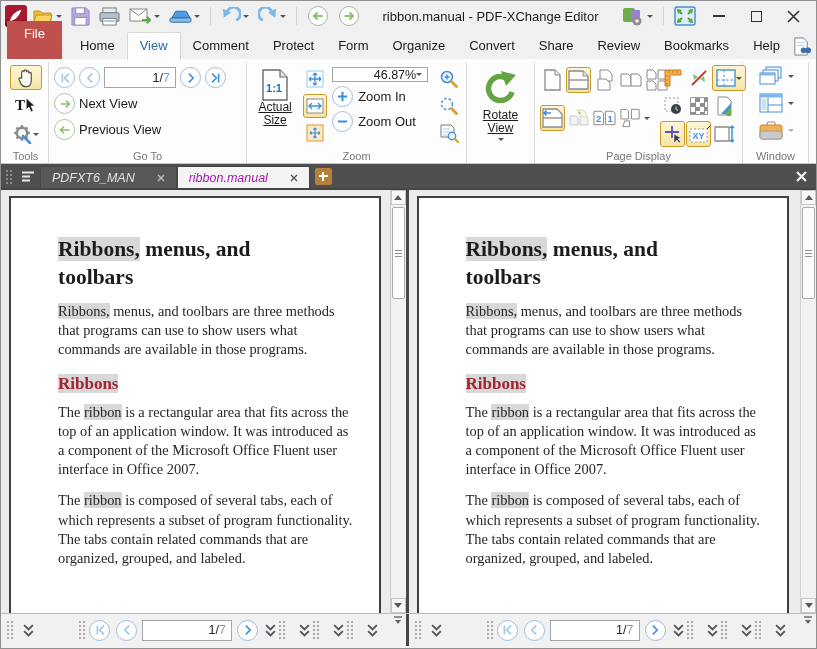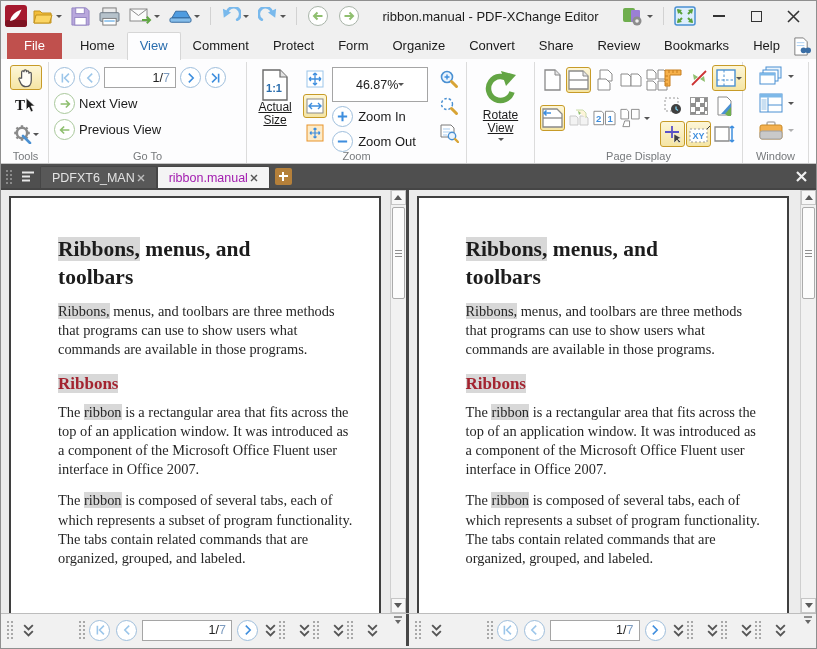--- a/index.html
+++ b/index.html
@@ -22,21 +22,21 @@
   .titlebar { height:30px; display:flex; align-items:center; padding:0 6px 0 4px; gap:3px; }
   .qbtn { display:flex; align-items:center; gap:2px; padding:2px 3px; border-radius:2px; flex:none; }
   .wtitle { flex:1; text-align:center; font-size:13px; color:#1b1b1b; white-space:nowrap; overflow:hidden; }
   .wbtn { width:34px; height:24px; display:flex; align-items:center; justify-content:center; flex:none; }
   .min-glyph { width:12px; height:2px; background:#333; }
   .max-glyph { width:11px; height:11px; border:1.5px solid #333; }
 
   
   .tabrow { height:28px; display:flex; align-items:flex-end; padding:0 6px; }
   .rtab { padding:5px 12px 6px; font-size:13px; color:#1b1b1b; white-space:nowrap; }
-  .rtab.file { background:#c0504d; color:#fff; padding:5px 17px 6px; margin-right:6px; }
+  .rtab.file { background:#c0504d; color:#fff; padding:5px 17px 18px; margin-right:6px; }
   .rtab.active { background:#fdfdfe; color:#2a6dad; border:1px solid #d6d6d6; border-bottom:none; border-radius:2px 2px 0 0; padding:5px 12px 7px; margin-bottom:-1px; }
   .tabrow-right { margin-left:auto; display:flex; align-items:center; gap:6px; padding-bottom:3px; }
 
   
   .ribbon { height:105px; background:#fdfdfe; border-bottom:1px solid #c6c6c6; display:flex; padding:3px 0 0 2px; }
   .group { position:relative; border-right:1px solid #dcdcdc; padding:3px 5px 16px 5px; flex:none; }
   .glabel { position:absolute; bottom:1px; left:0; right:0; text-align:center; font-size:11px; color:#76797c; white-space:nowrap; }
   .rbtn { border:1px solid transparent; border-radius:3px; display:flex; align-items:center; justify-content:center; }
   .gold { border:1px solid #c79b28; background:linear-gradient(#fdf6d7,#f5e5a4); }
   .cbtn { width:21px; height:21px; border-radius:50%; border:1px solid #9ebedc; background:#fff; display:flex; align-items:center; justify-content:center; flex:none; }
@@ -49,21 +49,21 @@
   .g-tools .rbtn { width:32px; height:26px; }
 
   .g-goto { width:198px; display:flex; flex-direction:column; gap:5px; padding-top:5px; }
   .g-goto .row { display:flex; align-items:center; gap:4px; }
 
   .g-zoom { width:220px; display:flex; gap:5px; }
   .bigbtn { display:flex; flex-direction:column; align-items:center; justify-content:flex-start; padding-top:3px; text-align:center; font-size:12px; line-height:13px; color:#1b1b1b;text-decoration:underline; }
   .smcol { display:flex; flex-direction:column; gap:3px; padding-top:2px; }
   .smcol .rbtn { width:24px; height:24px; }
   .zoommid { width:104px; display:flex; flex-direction:column; gap:4px; padding-top:2px; }
-  .combo { width:96px; height:35px; background:#fff; border:1px solid #a5a5a5; display:flex; align-items:center; justify-content:center; padding:0 5px; font-size:12.5px; }
+  .combo { width:96px; height:15px; background:#fff; border:1px solid #a5a5a5; display:flex; align-items:center; justify-content:flex-end; padding:0 5px; font-size:12.5px; }
   .zrow { display:flex; align-items:center; gap:5px; }
 
   .g-rotate { width:68px; }
   .g-rotate .bigbtn { width:100%; }
 
   .g-pd { width:208px; display:flex; gap:6px; }
   .pdL { width:114px; display:flex; flex-direction:column; gap:6px; padding-top:2px; }
   .pdL .row { display:flex; align-items:center; gap:1px; }
   .pdR { display:flex; flex-direction:column; gap:2px; }
   .pdR .row { display:flex; align-items:center; gap:1px; }
@@ -71,21 +71,21 @@
   .pdbtn.gold { border-color:#c79b28; }
 
   .g-win { width:66px; display:flex; flex-direction:column; gap:3px; padding-top:2px; align-items:center; }
   .g-win .row { display:flex; align-items:center; gap:3px; }
   .g-win .rbtn { width:28px; height:24px; }
 
   
   .docbar { height:24px; background:#4f4f4f; display:flex; align-items:stretch; padding-left:3px; }
   .dgrip { width:8px; margin:5px 3px 4px 1px; background-image:radial-gradient(#8b8b8b 1px, transparent 1.1px); background-size:4px 4px; }
   .dmenu { width:24px; display:flex; align-items:center; justify-content:center; }
-  .dtab { display:flex; align-items:center; gap:2px; padding:0 11px; font-size:12.5px; color:#e3e3e3; background:#585858; border:1px solid #464646; border-bottom:none; margin-top:2px; border-radius:2px 2px 0 0; }
+  .dtab { display:flex; align-items:center; gap:22px; padding:0 11px; font-size:12.5px; color:#e3e3e3; background:#585858; border:1px solid #464646; border-bottom:none; margin-top:2px; border-radius:2px 2px 0 0;font-style:italic; }
   .dtab.active { background:#f4f4f4; color:#a21caf; }
   .addtab { width:17px; height:17px; align-self:center; margin-left:5px; background:#b5803a; border-radius:2px; position:relative; }
   .addtab::before, .addtab::after { content:""; position:absolute; background:#fff; }
   .addtab::before { left:4px; right:4px; top:7.5px; height:2px; }
   .addtab::after { top:4px; bottom:4px; left:7.5px; width:2px; }
   .docbar-close { margin-left:auto; display:flex; align-items:center; padding:0 9px; }
 
   
   .docarea { height:425px; display:flex; border-top:2px solid #454545; background:#ececec; }
   .pane { width:50%; display:flex; position:relative; }

